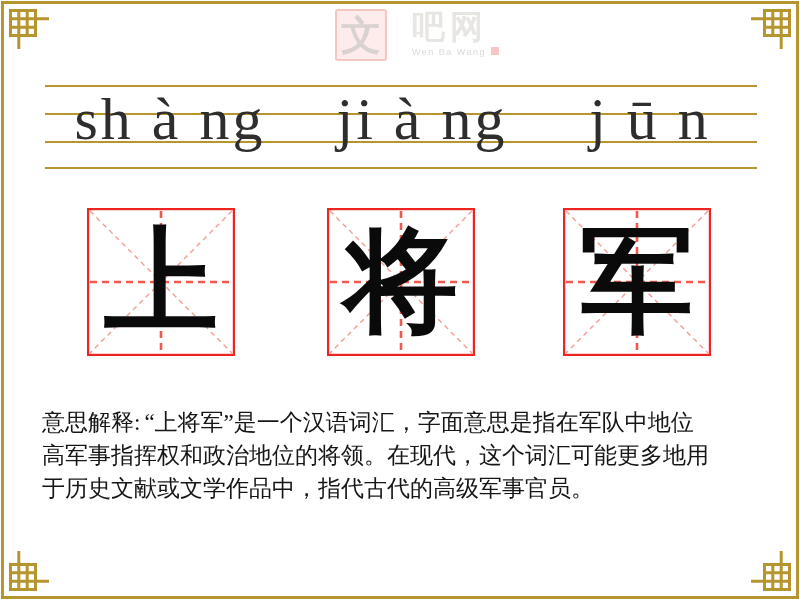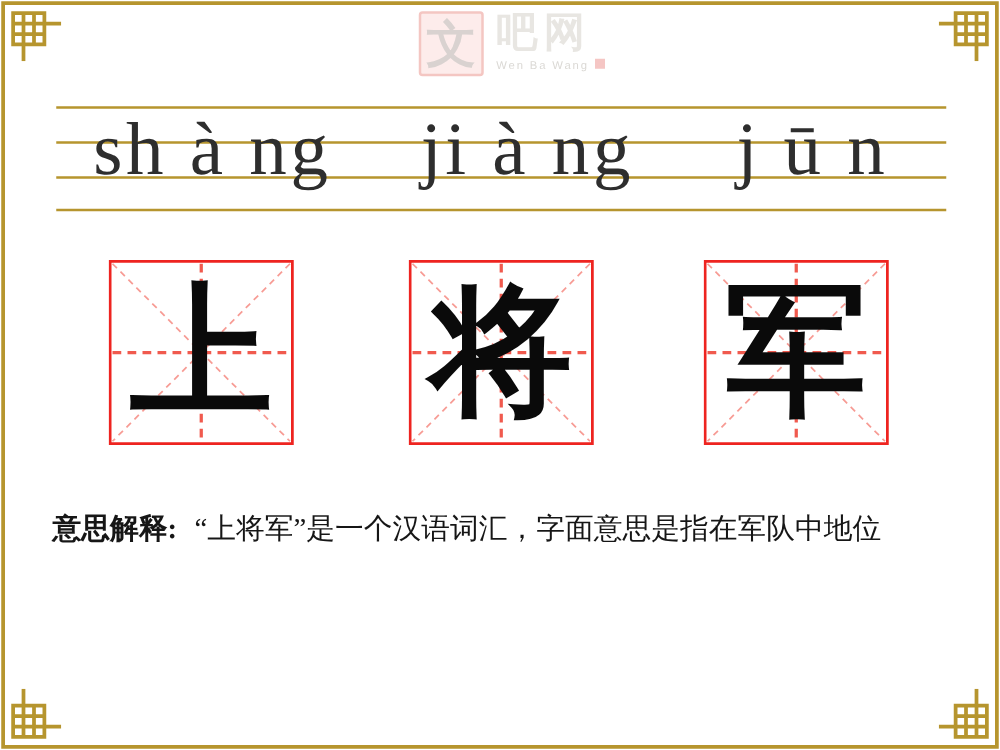--- a/index.html
+++ b/index.html
@@ -20,21 +20,21 @@
   .corner.br { bottom:5px; right:5px; transform:rotate(180deg); }
   .corner.bl { bottom:5px; left:5px;  transform:rotate(270deg); }
 
   
   .watermark { position:absolute; top:9px; left:335px; display:flex; align-items:flex-start; }
   .seal {
     width:48px; height:48px; background:#fdeceb; border:2px solid #f4c6c2;
     display:flex; align-items:center; justify-content:center;
     font-size:40px; font-weight:bold; color:#d9d2d0; border-radius:3px;
   }
-  .wm-right { margin-left:10px; }
+  .wm-right { margin-left:25px; }
   .wm-name { font-size:33px; line-height:36px; color:#e8e6e2; letter-spacing:5px; font-weight:bold; }
   .wm-sub { margin-top:2px; font-size:9px; color:#dbd9d5; letter-spacing:1.5px; display:flex; align-items:flex-start; gap:5px; font-family:"Liberation Sans", sans-serif; }
   .wm-sub .dot { width:8px; height:8px; background:#f5c6c4; display:inline-block; }
 
   
   .staff-line { position:absolute; left:45px; width:712px; height:2px; background:#b6952e; }
   .pinyin {
     position:absolute; top:86px; transform:translateX(-50%);
     font-size:60px; line-height:1.1; color:#2e2e2e;
     letter-spacing:3px; white-space:pre;text-align:center;
@@ -44,22 +44,22 @@
   .grid { position:absolute; top:208px; width:148px; height:148px; }
   .grid svg { position:absolute; inset:0; }
   .grid .char {
     position:absolute; inset:0; display:flex; align-items:center; justify-content:center;
     font-size:114px; line-height:1; font-weight:bold; color:#0a0a0a;
   }
 
   
   .explain { position:absolute; left:42px; top:406px; width:725px; color:#161616; }
   .explain .line { font-size:23px; line-height:33px; white-space:nowrap; }
-  .explain strong { font-weight:bold; }
-  .explain .rest { margin-left:14px; }
+  .explain strong { font-weight:normal; }
+  .explain .rest { margin-left:4px; }
 </style>
 </head>
 <body>
 
 <div class="frame"></div>
 
 <div class="corner tl">
   <svg viewBox="0 0 44 44" width="44" height="44">
     <g fill="none" stroke="#b6952e" stroke-width="3">
       <rect x="5.5" y="5.5" width="25" height="25"></rect>
@@ -146,13 +146,15 @@
     <line x1="74" y1="3" x2="74" y2="145" stroke="#f05a4e" stroke-width="2.6" stroke-dasharray="7 5"></line>
     <rect x="1" y="1" width="146" height="146" fill="none" stroke="#ee2420" stroke-width="2.4"></rect>
   </svg>
   <div class="char">军</div>
 </div>
 
 <div class="explain">
   <div class="line">
     <strong>意思解释:</strong><span class="rest">“上将军”是一个汉语词汇，字面意思是指在军队中地位</span>
   </div>
+  <div class="line">高军事指挥权和政治地位的将领。在现代，这个词汇可能更多地用</div>
+  <div class="line">于历史文献或文学作品中，指代古代的高级军事官员。</div>
 </div>
 
 </body></html>

